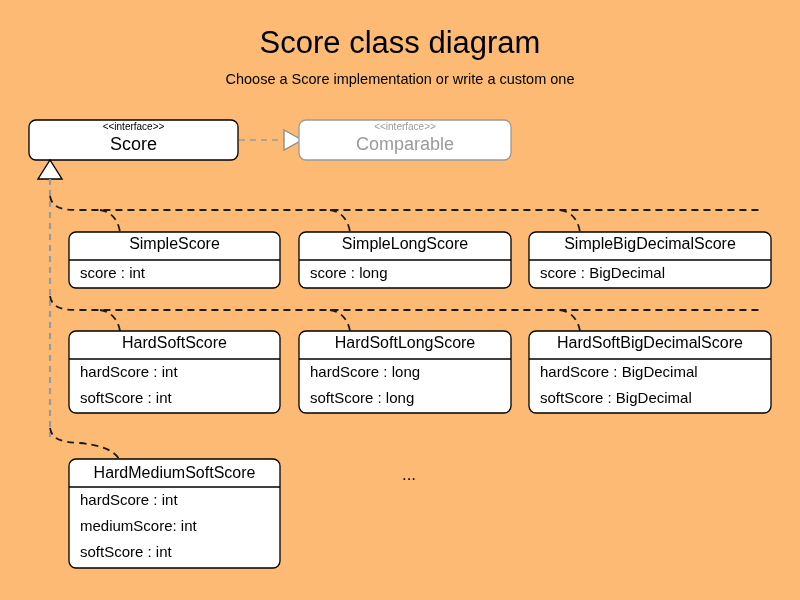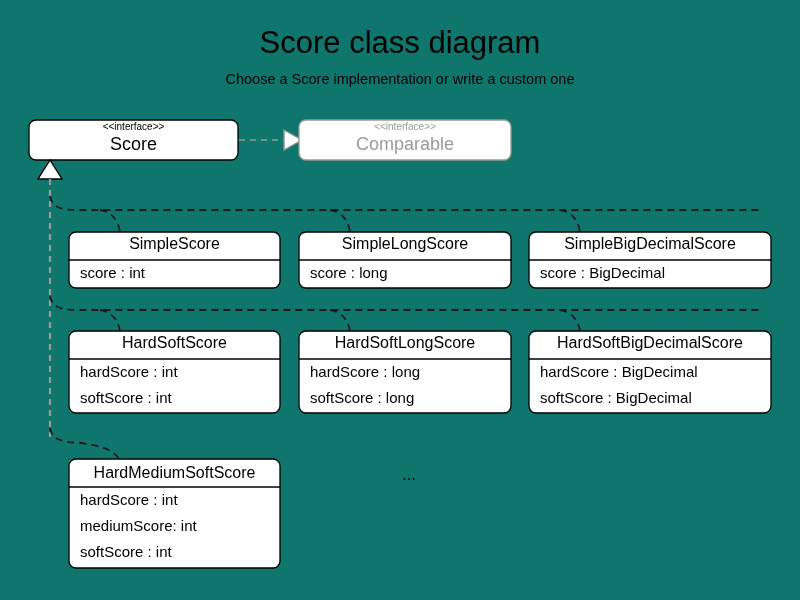--- a/index.html
+++ b/index.html
@@ -4,21 +4,21 @@
 <style>
   html, body {
     margin: 0;
     padding: 0;
     background: #ffffff;
   }
   #page {
     position: relative;
     width: 800px;
     height: 600px;
-    background: #0f766e;
+    background: #fdba74;
     font-family: "Liberation Sans", sans-serif;
     overflow: hidden;
   }
   #diagram-svg {
     position: absolute;
     left: 0;
     top: 0;
     width: 800px;
     height: 600px;
   }

